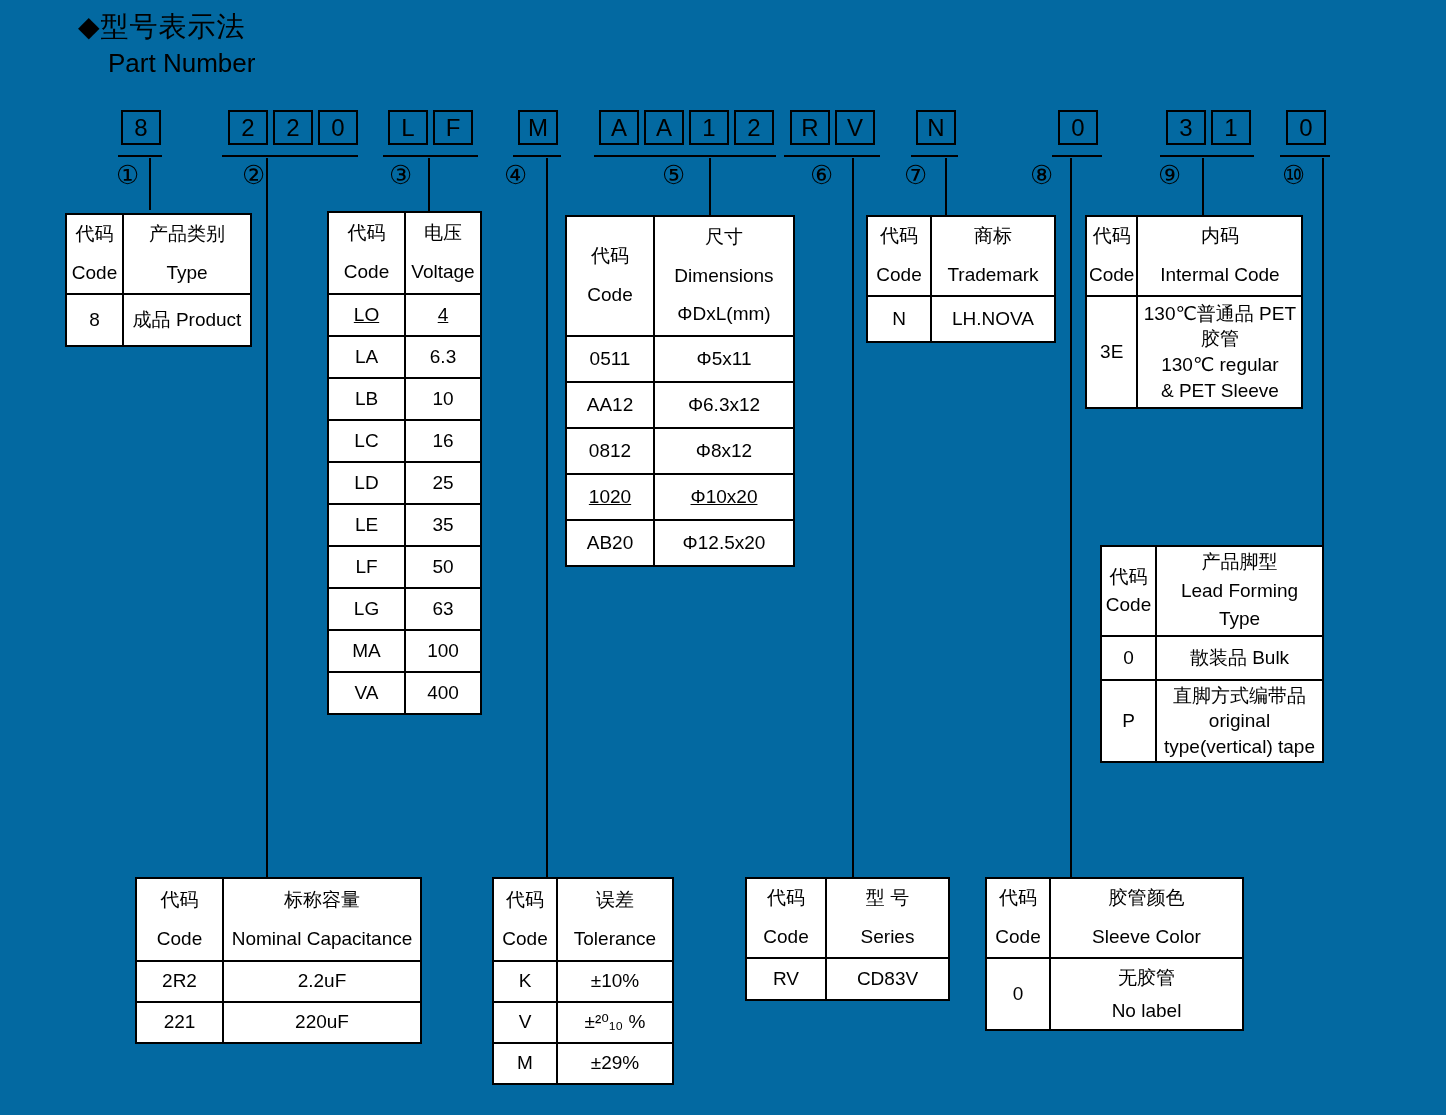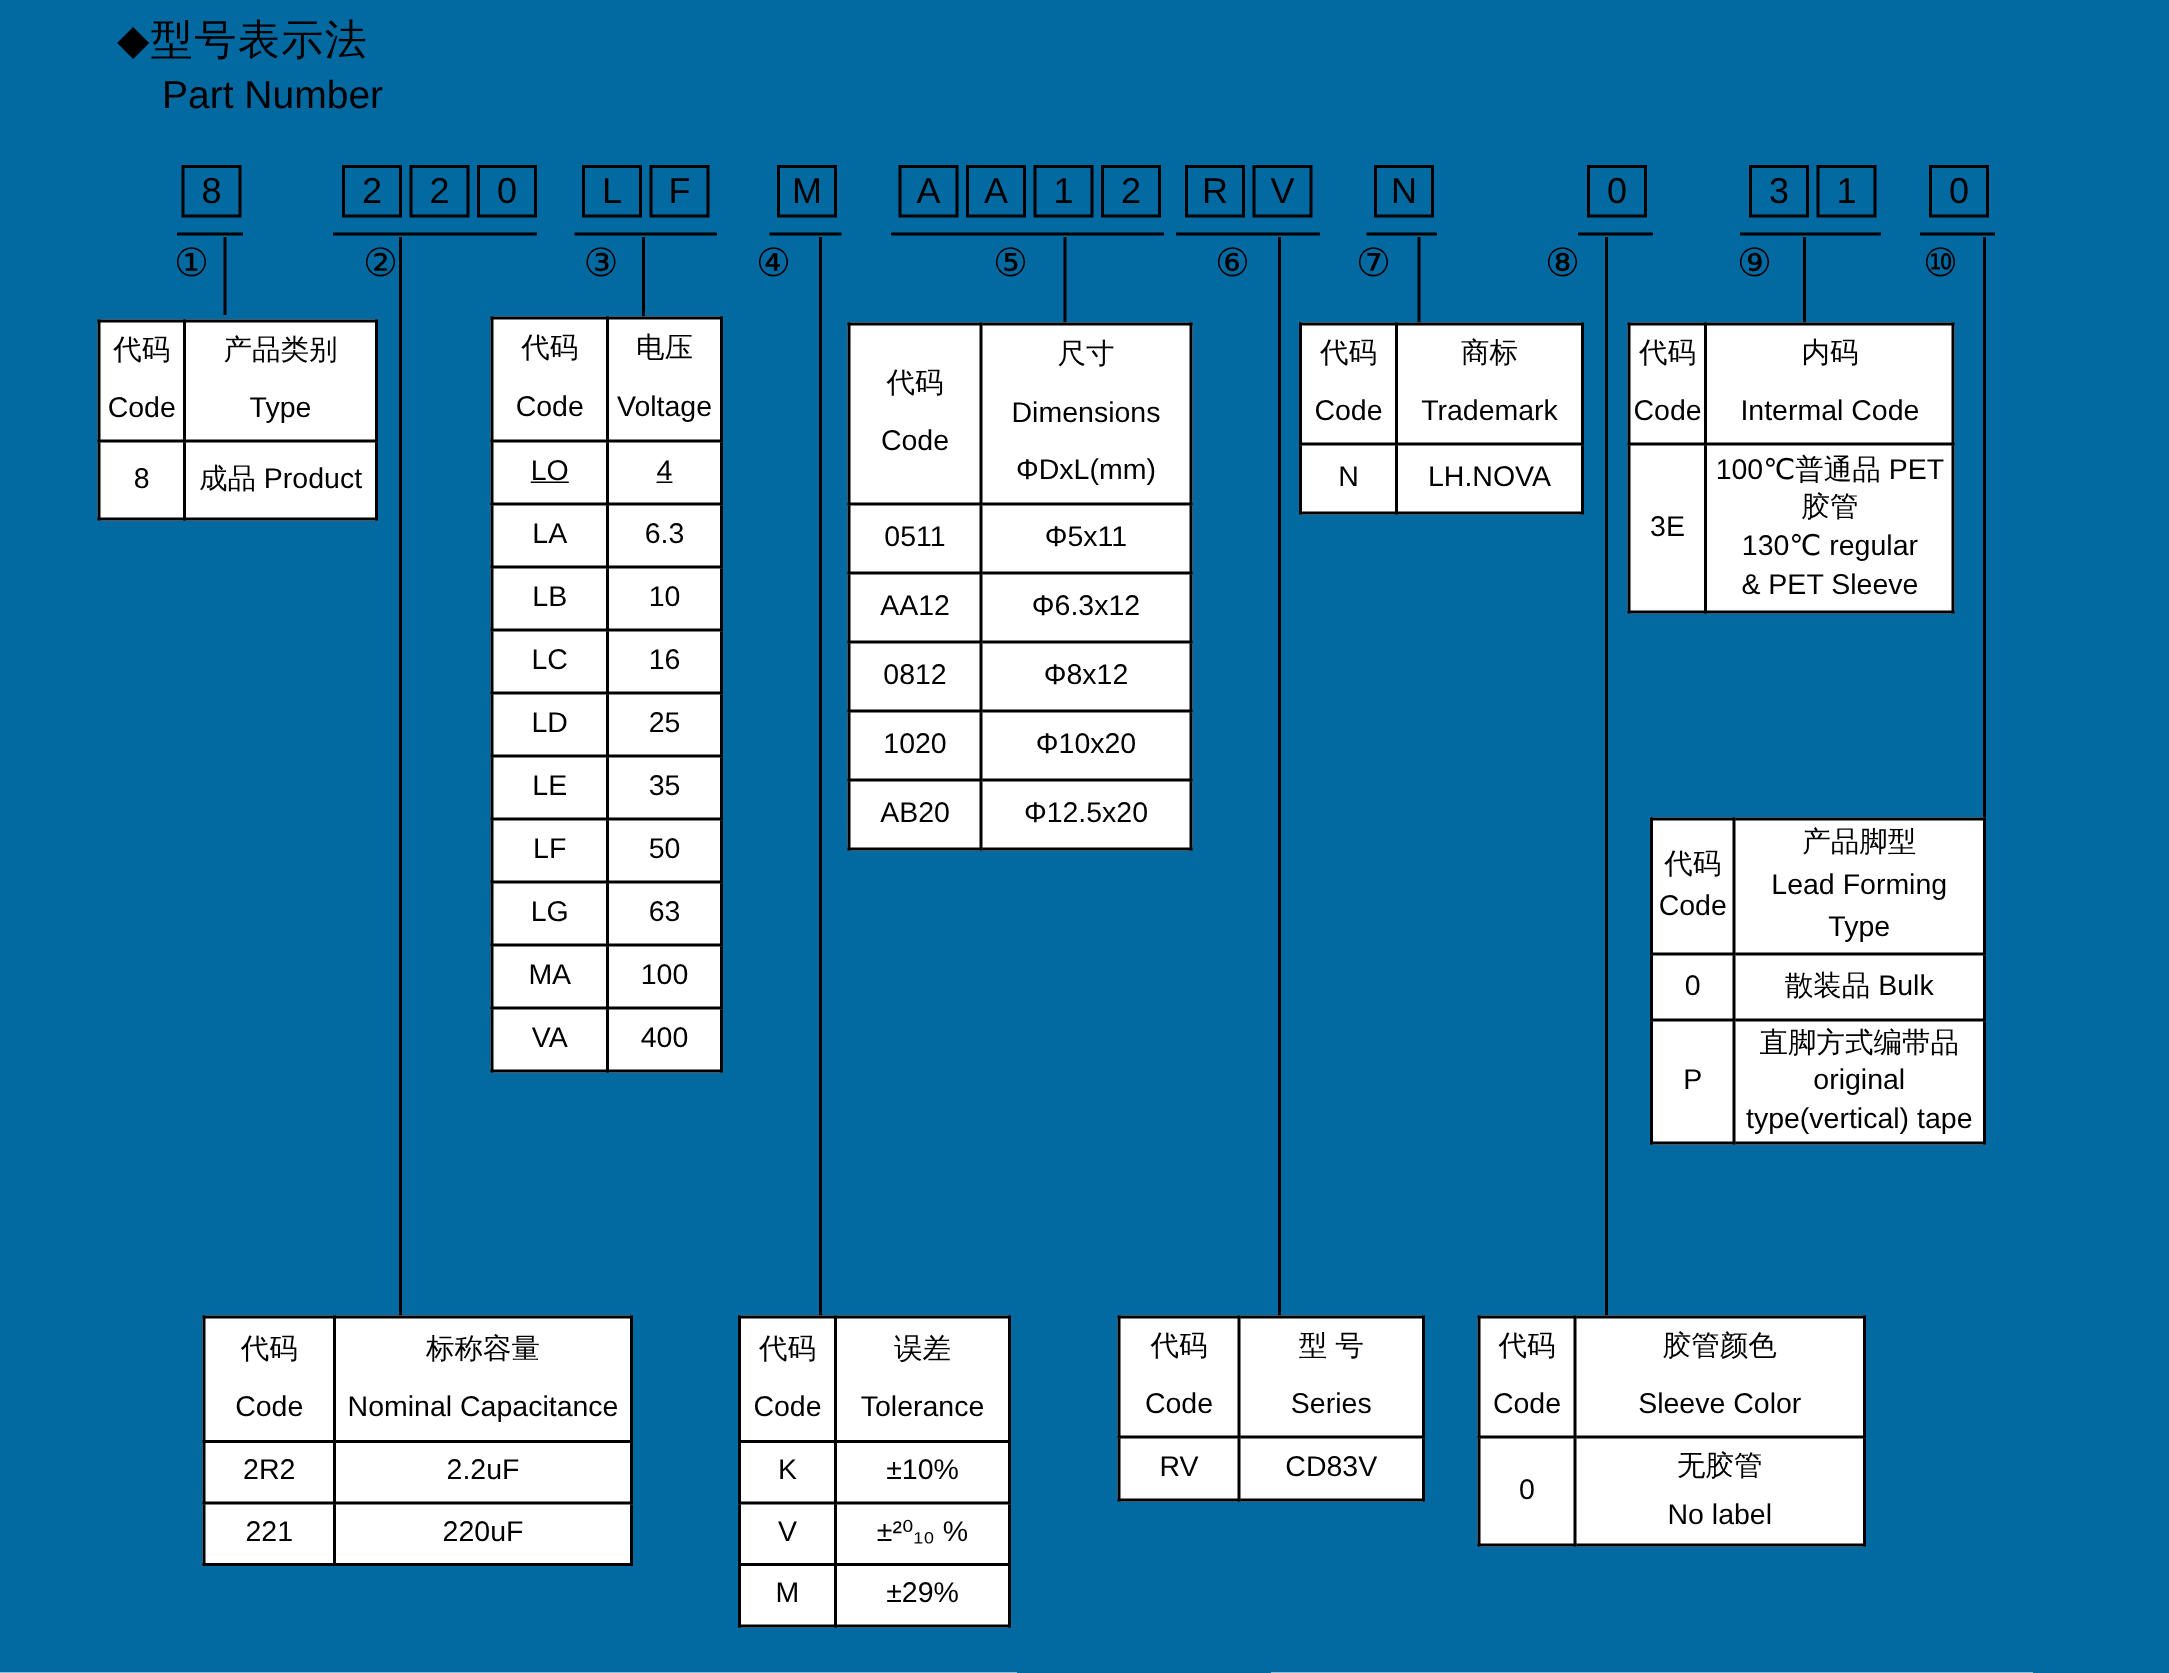--- a/index.html
+++ b/index.html
@@ -199,21 +199,21 @@
             <td>Φ5x11</td>
           </tr>
           <tr style="height: 46px;">
             <td>AA12</td>
             <td>Φ6.3x12</td>
           </tr>
           <tr style="height: 46px; border-radius: 19px;">
             <td>0812</td>
             <td>Φ8x12</td>
           </tr>
-          <tr style="height: 46px;">
+          <tr style="height: 46px; text-decoration: underline;">
             <td>1020</td>
             <td>Φ10x20</td>
           </tr>
           <tr style="height: 46px;">
             <td>AB20</td>
             <td>Φ12.5x20</td>
           </tr>
         </tbody>
       </table>
     </div>
@@ -258,21 +258,21 @@
             <th>
               <div>内码</div>
               <div>Intermal Code</div>
             </th>
           </tr>
         </thead>
         <tbody>
           <tr style="height: 112px;">
             <td>3E</td>
             <td>
-              <div>100℃普通品  PET</div>
+              <div>130℃普通品  PET</div>
               <div>胶管</div>
               <div>130℃  regular</div>
               <div>&amp; PET Sleeve</div>
             </td>
           </tr>
         </tbody>
       </table>
     </div>
   <div class="tbl lh-tight head-tight" style="left: 1100px; top: 545px;">
       <table>

